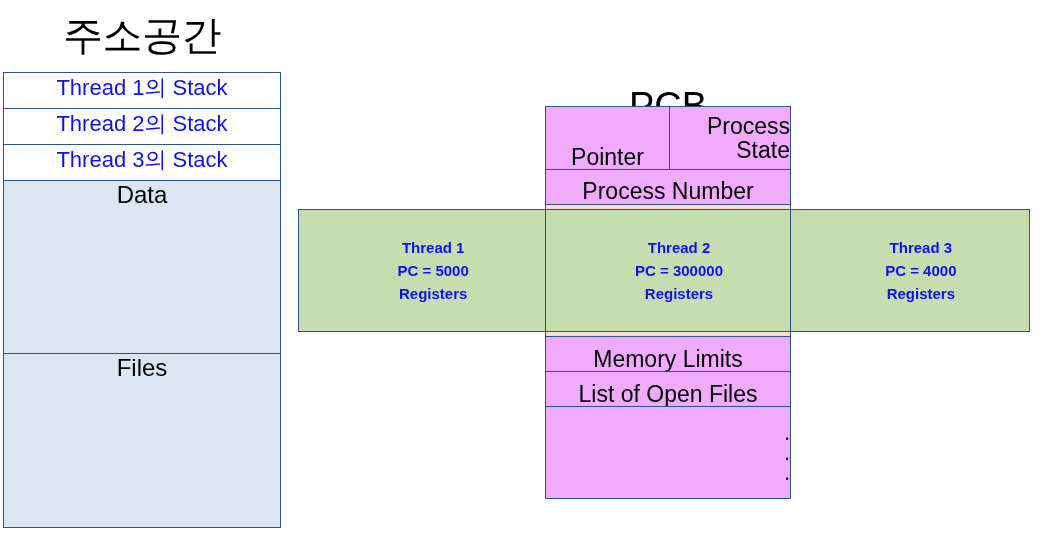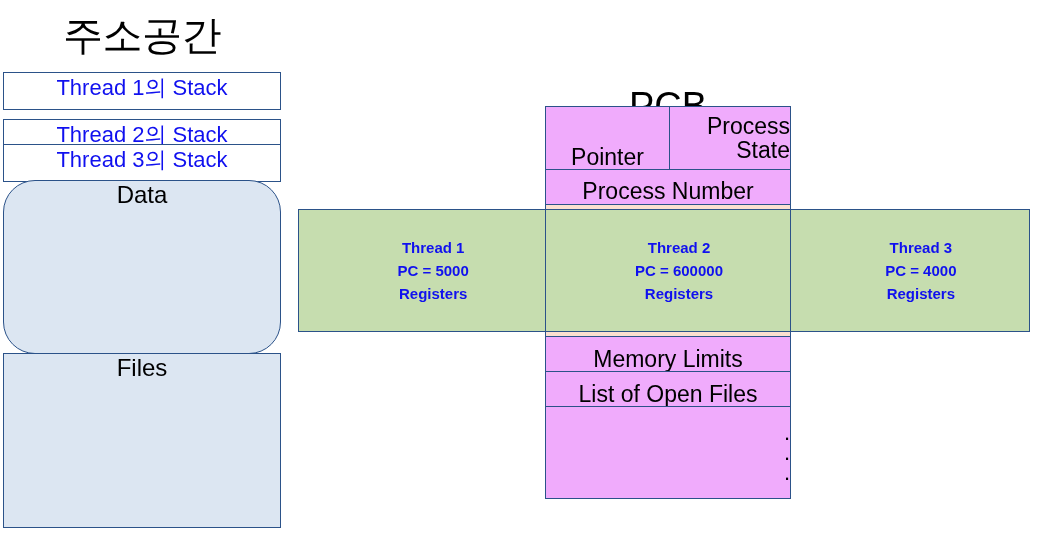--- a/index.html
+++ b/index.html
@@ -67,23 +67,23 @@
     color: #1010ef;
     font-size: 22px;
     height: 38px;
   }
   .as-seg {
     background: #dce6f2;
     color: #000000;
     font-size: 24px;
   }
   #as-row-0 { top: 0px; }
-  #as-row-1 { top: 47px; }
+  #as-row-1 { top: 36px; }
   #as-row-2 { top: 72px; }
-  #as-row-3 { top: 108px; height: 174px; border-radius: 32px; }
+  #as-row-3 { top: 108px; height: 174px; }
   #as-row-4 { top: 281px; height: 175px; }
 
   
   #pcb-table {
     position: absolute;
     left: 545px;
     top: 106px;
     width: 246px;
     height: 393px;
   }
@@ -236,21 +236,21 @@
   </div>
 
   <div id="thread-band">
     <div class="thread-cell" id="thread-cell-0">
       <span>Thread 1</span>
       <span>PC = 5000</span>
       <span>Registers</span>
     </div>
     <div class="thread-cell" id="thread-cell-1">
       <span>Thread 2</span>
-      <span>PC = 600000</span>
+      <span>PC = 300000</span>
       <span>Registers</span>
     </div>
     <div class="thread-cell" id="thread-cell-2">
       <span>Thread 3</span>
       <span>PC = 4000</span>
       <span>Registers</span>
     </div>
   </div>
 
 </div>

